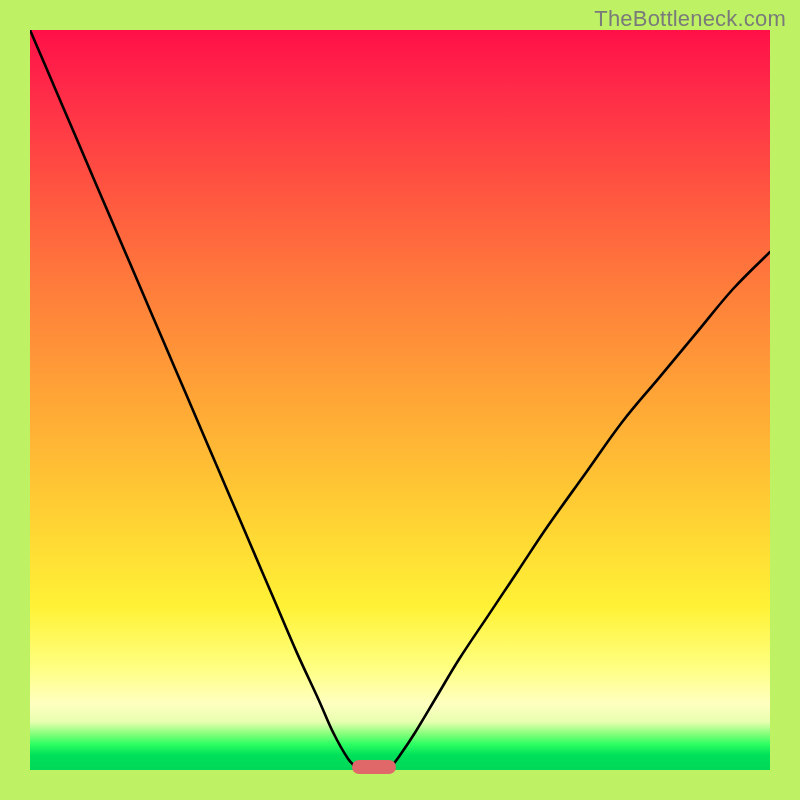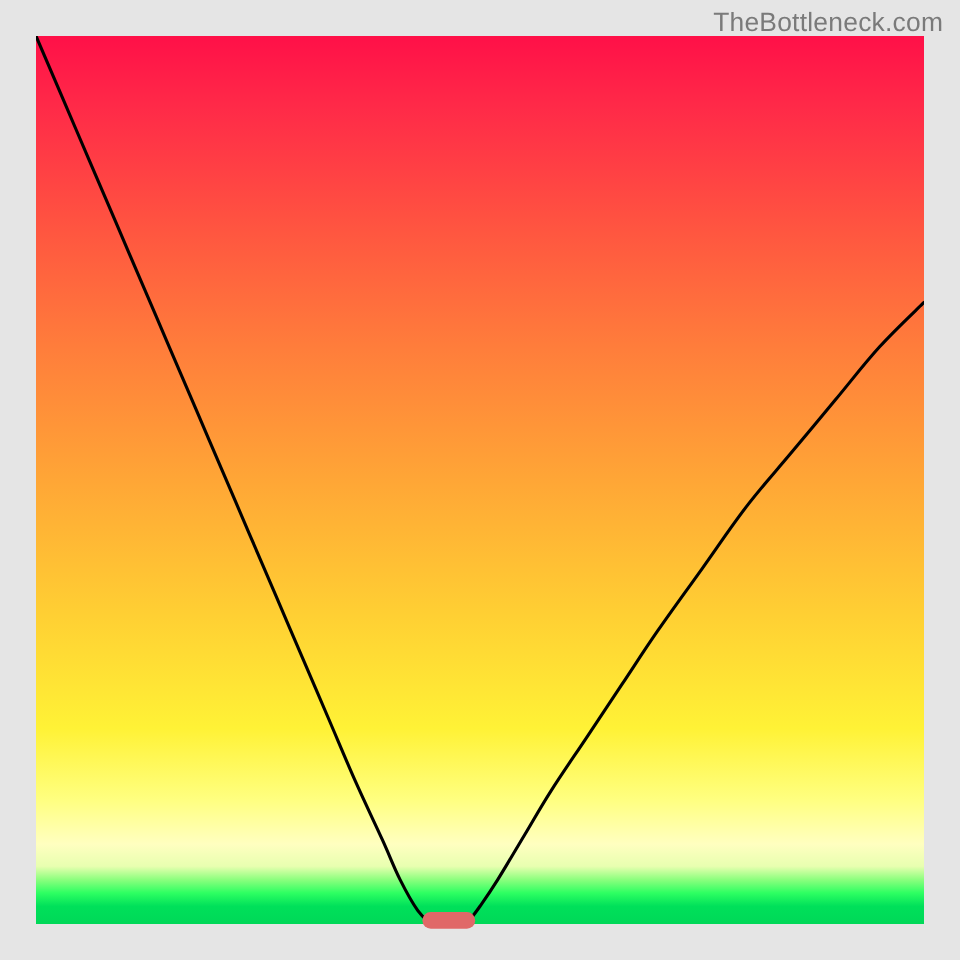--- a/index.html
+++ b/index.html
@@ -10,21 +10,21 @@
     background: #000;
     overflow: hidden;
     font-family: Arial, Helvetica, sans-serif;
   }
   .frame {
     position: absolute;
     left: 0;
     top: 0;
     width: 800px;
     height: 800px;
-    background: #e5e5e5;
+    background: #bef264;
   }
   .plot {
     position: absolute;
     left: 30px;
     top: 30px;
     width: 740px;
     height: 740px;
     
     background: linear-gradient(
       to bottom,

